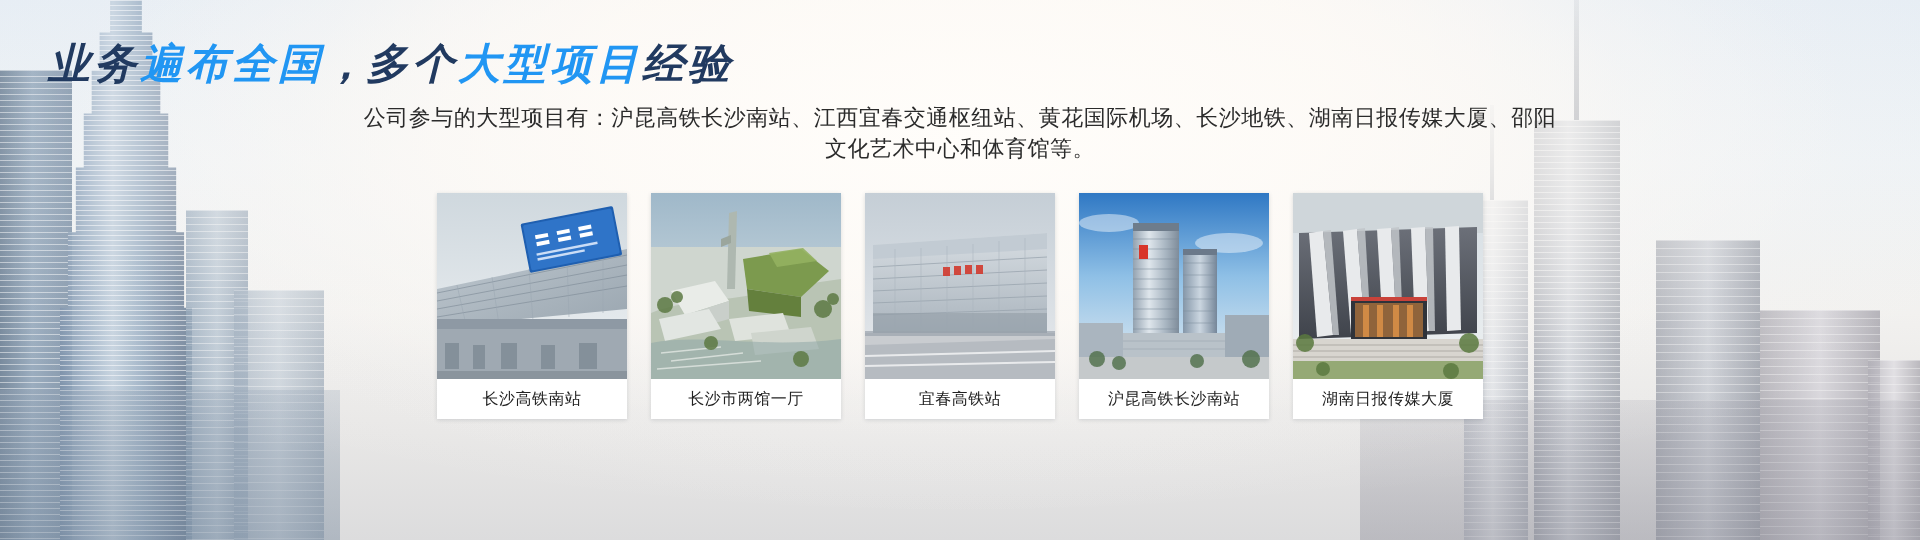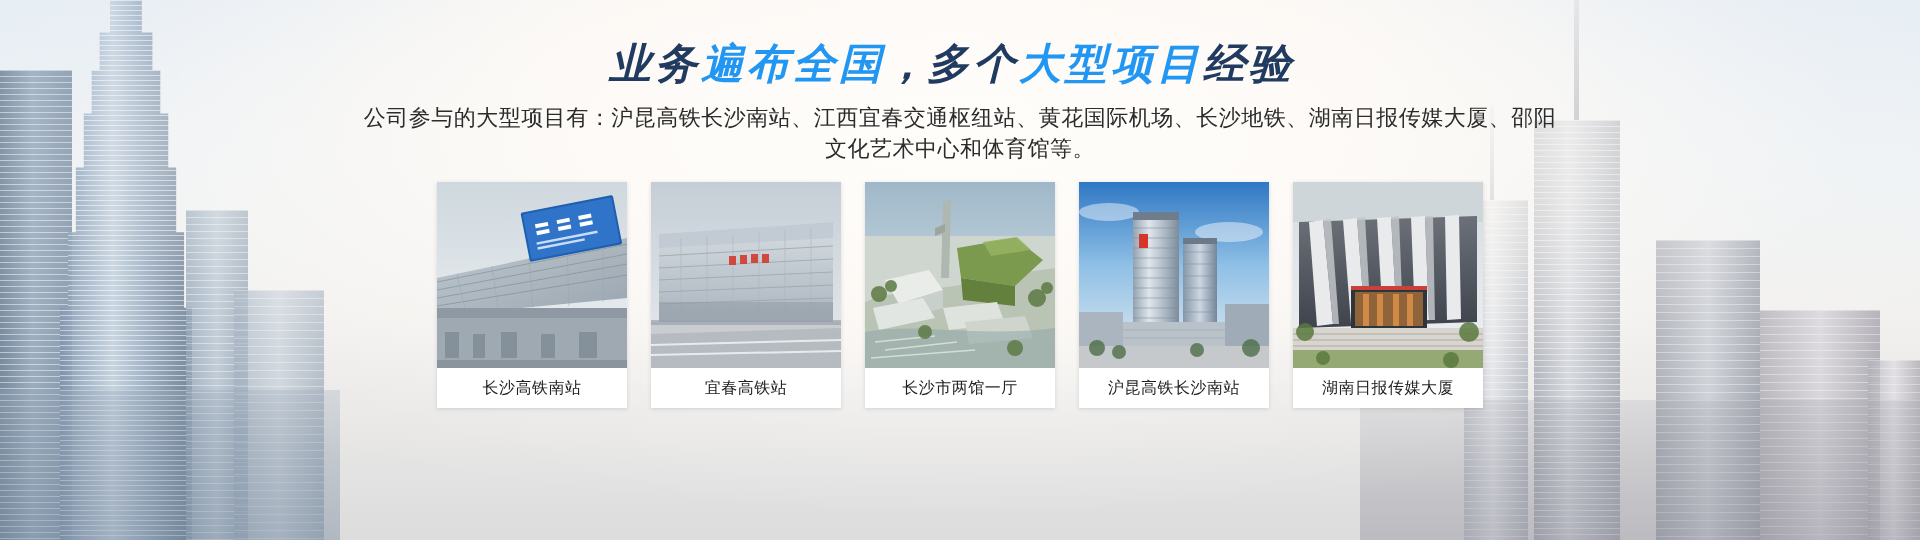--- a/index.html
+++ b/index.html
@@ -114,21 +114,21 @@
     background:
       radial-gradient(ellipse 1150px 380px at 50% 26%, rgba(255,253,250,0.95) 0%, rgba(253,250,246,0.72) 45%, rgba(250,249,248,0.12) 78%, rgba(255,255,255,0) 100%);
     pointer-events:none;
   }
 
   
   #content { position: absolute; inset: 0; }
 
   #title {
     position: absolute; top: 36px; left: 0; width: 1856px;
-    text-align: center;
+    text-align: left;
     font-family: "DejaVu Sans", "Liberation Sans", sans-serif;
     font-size: 42px;
     font-weight: 700;
     letter-spacing: 4px;
     line-height: 56px;
     white-space: nowrap;
     font-style: italic;
     padding-left: 48px;
   }
   #title .comma { color: #213a60; letter-spacing: 0; }
@@ -145,20 +145,21 @@
   #gallery {
     position: absolute; top: 182px; left: 0; width: 1920px;
     display: flex;
     justify-content: center;
     gap: 24px;
   }
   .card {
     width: 190px;
     background: #ffffff;
     box-shadow: 0 1px 4px rgba(60,70,90,.18);
+    margin-top: 11px;
   }
   .card .photo {
     width: 190px; height: 186px;
     display: block;
     overflow: hidden;
     position: relative;
   }
   .card .caption {
     height: 40px;
     line-height: 40px;
@@ -255,20 +256,66 @@
           <rect x="0" y="178" width="190" height="8" fill="#8a949d"></rect>
         </svg>
       </div>
       <div class="caption">长沙高铁南站</div>
     </div>
 
     <div class="card">
       <div class="photo">
         <svg viewBox="0 0 190 186" preserveAspectRatio="none" aria-hidden="true">
           <defs>
+            <linearGradient id="g3sky" x1="0" y1="0" x2="0" y2="1">
+              <stop offset="0" stop-color="#9fb8c9"></stop>
+                <stop offset="1" stop-color="#dfe7ea"></stop>
+            </linearGradient>
+          </defs>
+          <rect width="190" height="186" fill="url(#g3sky)"></rect>
+          <rect x="0" y="54" width="190" height="132" fill="#cfd6cf"></rect>
+          <path d="M0 120 C 40 104, 86 110, 120 96 L190 86 L190 186 L0 186 Z" fill="#b9c4b4"></path>
+
+          <path d="M92 66 L150 56 L178 78 L150 104 L96 96 Z" fill="#7c9a4e"></path>
+          <path d="M96 96 L150 104 L150 124 L98 118 Z" fill="#64803d"></path>
+          <path d="M118 60 L152 55 L166 68 L126 74 Z" fill="#93b161" opacity=".9"></path>
+
+          <path d="M20 98 L64 88 L78 108 L34 122 Z" fill="#e9ece8"></path>
+          <path d="M34 122 L78 108 L78 126 L36 138 Z" fill="#c9cfca"></path>
+          <path d="M8 126 L58 116 L70 136 L14 148 Z" fill="#e2e6e2"></path>
+          <path d="M78 126 L132 120 L140 142 L84 148 Z" fill="#dfe3dd"></path>
+          <path d="M100 140 L160 134 L168 156 L104 162 Z" fill="#cfd5cd"></path>
+
+          <path d="M78 20 L86 18 L84 96 L76 96 Z" fill="#aeb8b0"></path>
+          <path d="M70 46 L80 42 L80 50 L70 54 Z" fill="#9ba69d"></path>
+
+          <path d="M0 150 C 50 140, 110 156, 190 146 L190 186 L0 186 Z" fill="#8fa7a8" opacity=".55"></path>
+          <g stroke="#f1f3ef" stroke-width="1.4" opacity=".65">
+            <path d="M10 160 L70 154"></path>
+              <path d="M20 168 L92 160"></path>
+              <path d="M6 176 L110 168"></path>
+          </g>
+
+          <g fill="#5d7a44" opacity=".85">
+            <circle cx="14" cy="112" r="8"></circle>
+              <circle cx="26" cy="104" r="6"></circle>
+            <circle cx="172" cy="116" r="9"></circle>
+              <circle cx="182" cy="106" r="6"></circle>
+            <circle cx="60" cy="150" r="7"></circle>
+              <circle cx="150" cy="166" r="8"></circle>
+          </g>
+        </svg>
+      </div>
+      <div class="caption">长沙市两馆一厅</div>
+    </div>
+
+    <div class="card">
+      <div class="photo">
+        <svg viewBox="0 0 190 186" preserveAspectRatio="none" aria-hidden="true">
+          <defs>
             <linearGradient id="g2sky" x1="0" y1="0" x2="0" y2="1">
               <stop offset="0" stop-color="#c5ced6"></stop>
                 <stop offset="1" stop-color="#e8ebee"></stop>
             </linearGradient>
             <linearGradient id="g2fac" x1="0" y1="0" x2="0" y2="1">
               <stop offset="0" stop-color="#d7dde2"></stop>
                 <stop offset="1" stop-color="#aab4bd"></stop>
             </linearGradient>
           </defs>
           <rect width="190" height="186" fill="url(#g2sky)"></rect>
@@ -299,66 +346,20 @@
           <rect x="0" y="140" width="190" height="46" fill="#c9ccd0"></rect>
           <path d="M0 152 L190 146 L190 186 L0 186 Z" fill="#b6bbc1"></path>
           <g stroke="#ffffff" stroke-width="2" opacity=".7">
             <path d="M0 163 L190 158"></path>
               <path d="M0 173 L190 169"></path>
           </g>
           <rect x="0" y="138" width="190" height="5" fill="#9aa3ac" opacity=".7"></rect>
         </svg>
       </div>
       <div class="caption">宜春高铁站</div>
-    </div>
-
-    <div class="card">
-      <div class="photo">
-        <svg viewBox="0 0 190 186" preserveAspectRatio="none" aria-hidden="true">
-          <defs>
-            <linearGradient id="g3sky" x1="0" y1="0" x2="0" y2="1">
-              <stop offset="0" stop-color="#9fb8c9"></stop>
-                <stop offset="1" stop-color="#dfe7ea"></stop>
-            </linearGradient>
-          </defs>
-          <rect width="190" height="186" fill="url(#g3sky)"></rect>
-          <rect x="0" y="54" width="190" height="132" fill="#cfd6cf"></rect>
-          <path d="M0 120 C 40 104, 86 110, 120 96 L190 86 L190 186 L0 186 Z" fill="#b9c4b4"></path>
-
-          <path d="M92 66 L150 56 L178 78 L150 104 L96 96 Z" fill="#7c9a4e"></path>
-          <path d="M96 96 L150 104 L150 124 L98 118 Z" fill="#64803d"></path>
-          <path d="M118 60 L152 55 L166 68 L126 74 Z" fill="#93b161" opacity=".9"></path>
-
-          <path d="M20 98 L64 88 L78 108 L34 122 Z" fill="#e9ece8"></path>
-          <path d="M34 122 L78 108 L78 126 L36 138 Z" fill="#c9cfca"></path>
-          <path d="M8 126 L58 116 L70 136 L14 148 Z" fill="#e2e6e2"></path>
-          <path d="M78 126 L132 120 L140 142 L84 148 Z" fill="#dfe3dd"></path>
-          <path d="M100 140 L160 134 L168 156 L104 162 Z" fill="#cfd5cd"></path>
-
-          <path d="M78 20 L86 18 L84 96 L76 96 Z" fill="#aeb8b0"></path>
-          <path d="M70 46 L80 42 L80 50 L70 54 Z" fill="#9ba69d"></path>
-
-          <path d="M0 150 C 50 140, 110 156, 190 146 L190 186 L0 186 Z" fill="#8fa7a8" opacity=".55"></path>
-          <g stroke="#f1f3ef" stroke-width="1.4" opacity=".65">
-            <path d="M10 160 L70 154"></path>
-              <path d="M20 168 L92 160"></path>
-              <path d="M6 176 L110 168"></path>
-          </g>
-
-          <g fill="#5d7a44" opacity=".85">
-            <circle cx="14" cy="112" r="8"></circle>
-              <circle cx="26" cy="104" r="6"></circle>
-            <circle cx="172" cy="116" r="9"></circle>
-              <circle cx="182" cy="106" r="6"></circle>
-            <circle cx="60" cy="150" r="7"></circle>
-              <circle cx="150" cy="166" r="8"></circle>
-          </g>
-        </svg>
-      </div>
-      <div class="caption">长沙市两馆一厅</div>
     </div>
 
     <div class="card">
       <div class="photo">
         <svg viewBox="0 0 190 186" preserveAspectRatio="none" aria-hidden="true">
           <defs>
             <linearGradient id="g4sky" x1="0" y1="0" x2="0" y2="1">
               <stop offset="0" stop-color="#2f78c4"></stop>
                 <stop offset="45%" stop-color="#8fc0e6"></stop>
               <stop offset="100%" stop-color="#e8eef2"></stop>

